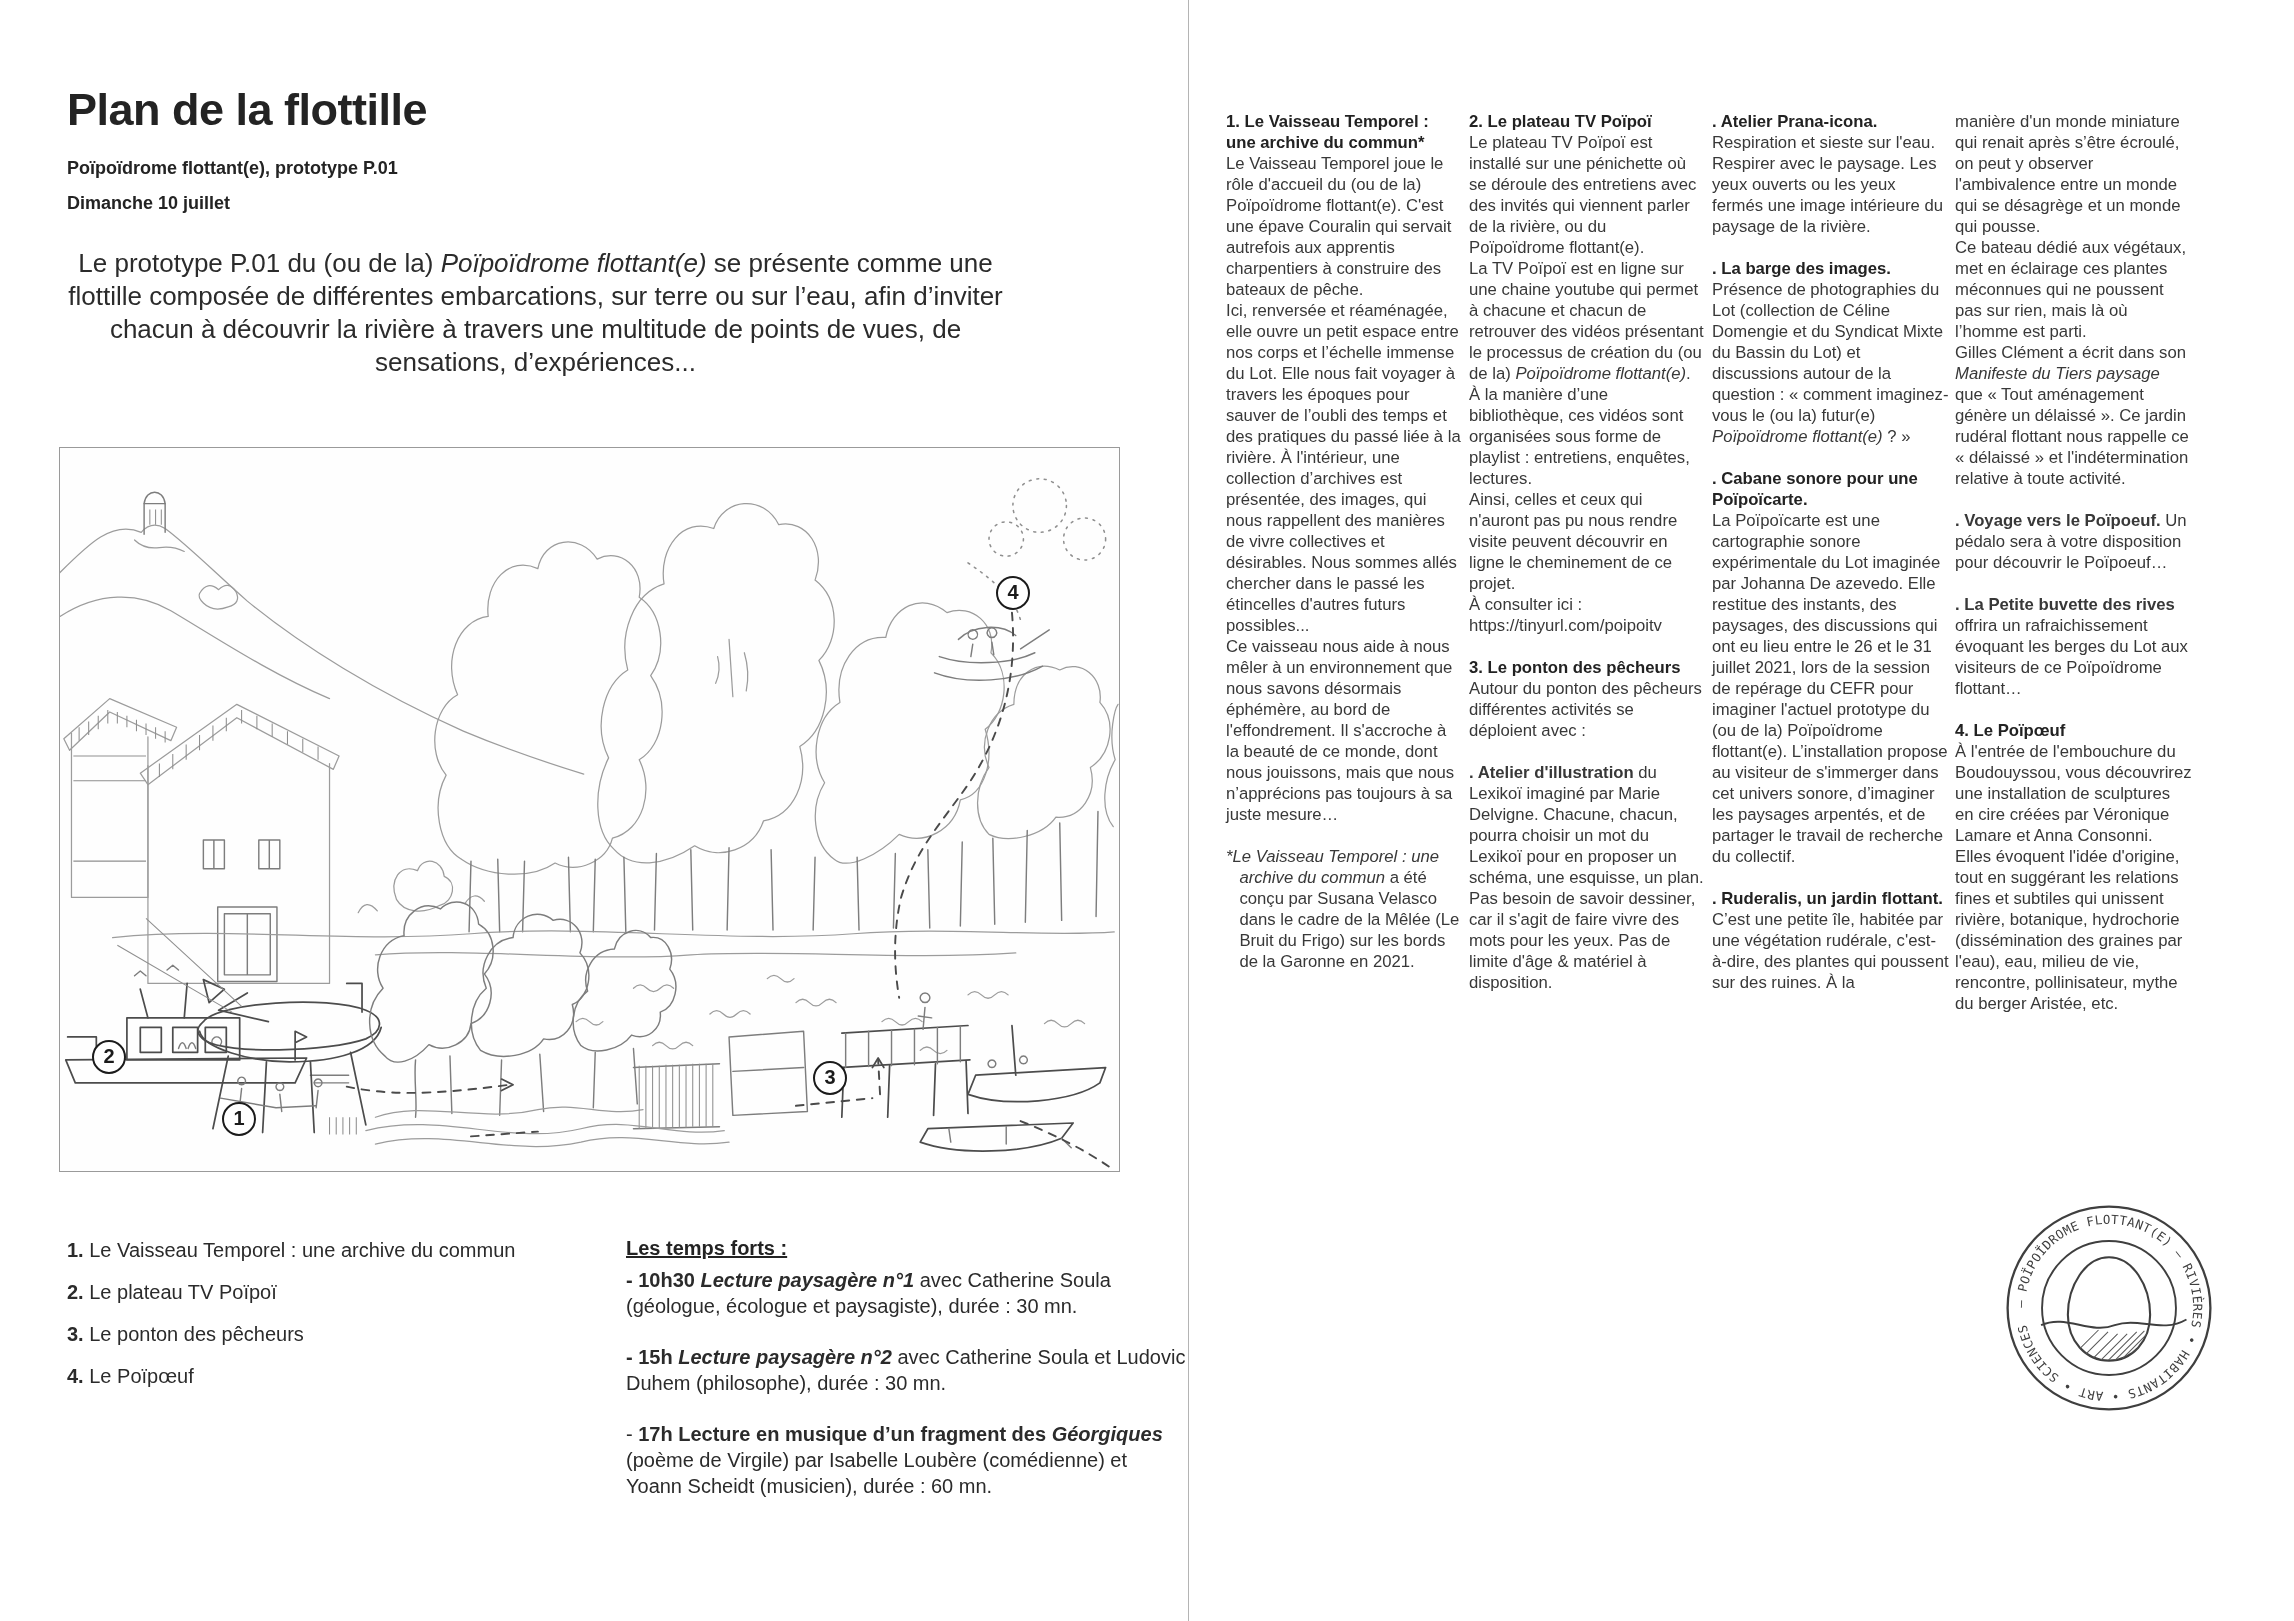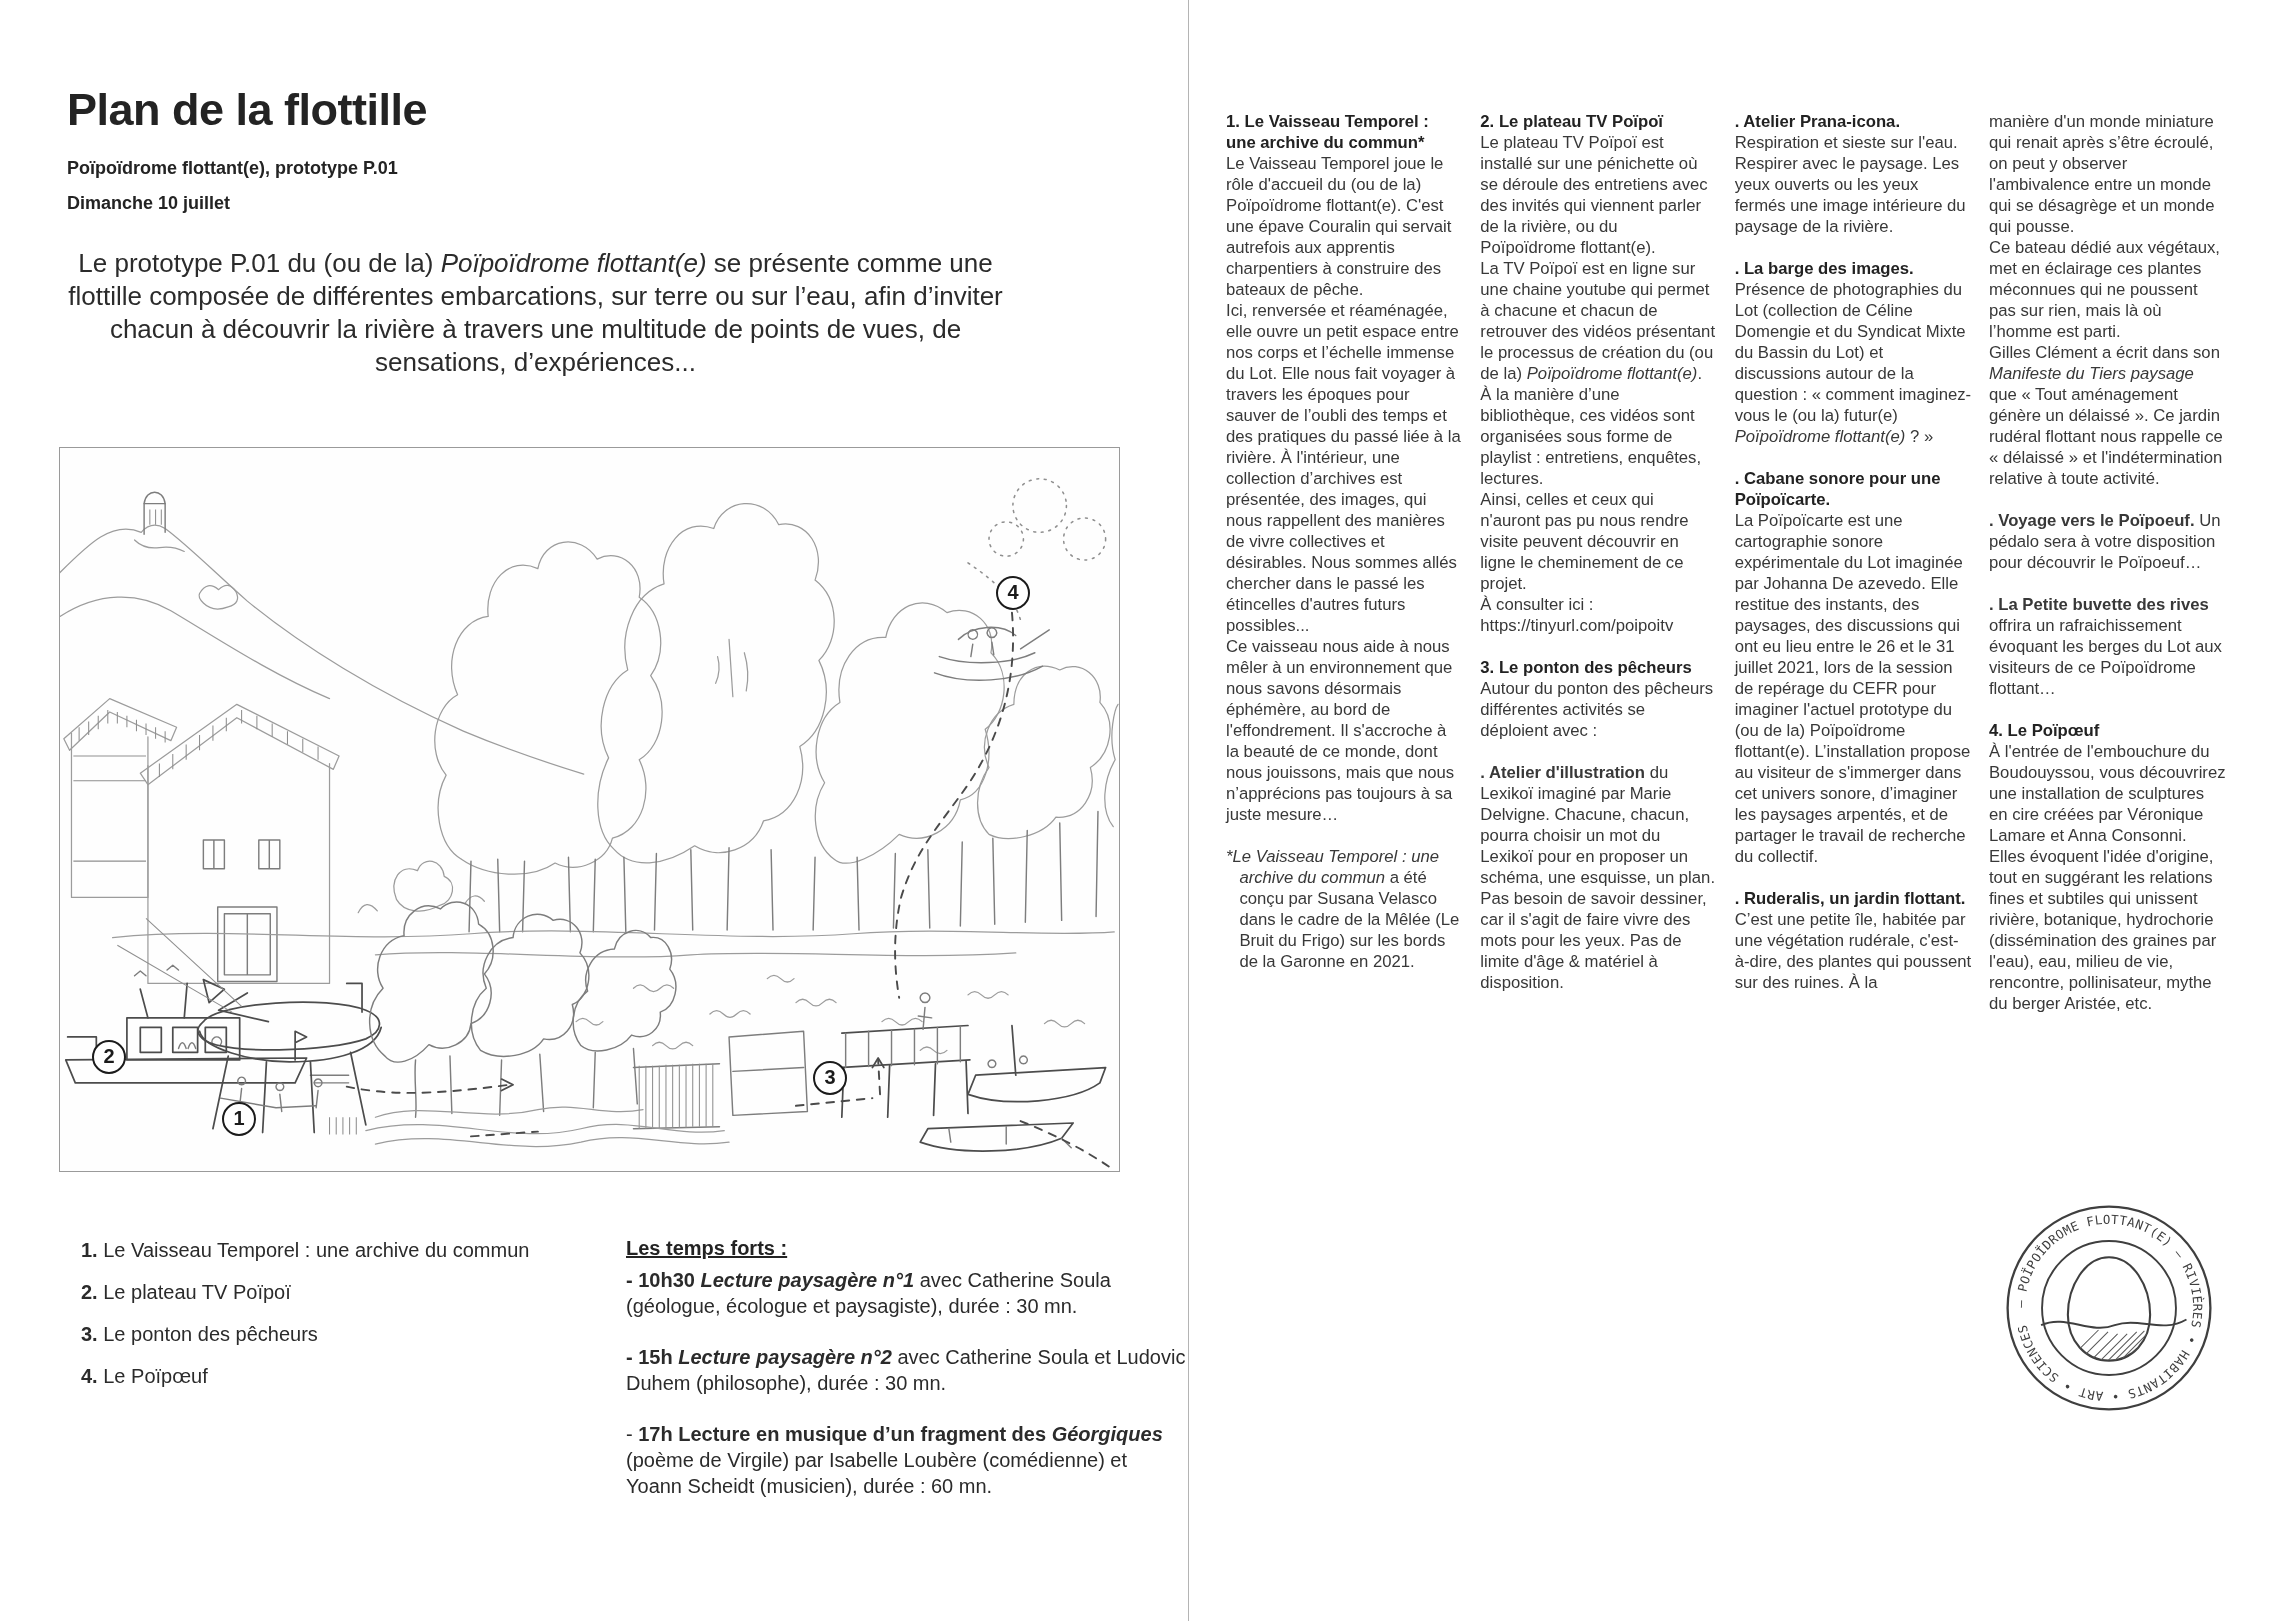--- a/index.html
+++ b/index.html
@@ -8,28 +8,28 @@
   .abs{position:absolute;}
   
   .doc-title{left:67px;top:84px;font-size:45px;font-weight:700;color:#232323;letter-spacing:-0.5px;}
   .doc-sub{left:67px;top:151px;font-size:18px;font-weight:700;color:#232323;line-height:35px;}
   .intro{left:67px;top:247px;width:937px;font-size:26px;line-height:33px;color:#2b2b2b;text-align:center;}
   .map-frame{left:59px;top:447px;width:1059px;height:723px;border:1px solid #9a9a9a;background:#fefefe;}
   .map-frame svg{position:absolute;left:0;top:0;}
   .map-marker{position:absolute;width:34px;height:34px;border:2.9px solid #1b1b1b;border-radius:50%;
       background:#fff;color:#1b1b1b;font-weight:700;font-size:20px;line-height:29px;text-align:center;
       transform:translate(-50%,-50%);box-sizing:border-box;}
-  .legend{left:81px;top:1239px;width:535px;font-size:20px;color:#2b2b2b;}
+  .legend{left:67px;top:1239px;width:535px;font-size:20px;color:#2b2b2b;}
   .legend-item{margin-bottom:19px;line-height:23px;}
   .schedule{left:626px;top:1235px;width:562px;font-size:20px;line-height:26px;color:#2b2b2b;}
   .sched-head{font-weight:700;text-decoration:underline;margin:0 0 5.7px 0;color:#232323;}
   .sched-item{margin:0 0 25px 0;}
   
   .divider{left:1188px;top:0;width:1px;height:1621px;background:#b4b4b4;}
-  .columns{left:1226px;top:111px;width:1000px;display:flex;gap:6px;justify-content:space-between;}
+  .columns{left:1226px;top:111px;width:1000px;display:flex;gap:6px;}
   .col{width:237px;flex:0 0 237px;font-size:16.7px;line-height:21px;color:#383838;}
   .blk{margin:0;}
   .gap{margin-top:21px;}
   .head{color:#222;}
   .fnote{padding-left:13.4px;text-indent:-13.4px;}
   .b{font-weight:700;}
   .i{font-style:italic;}
   .bi{font-weight:700;font-style:italic;}
   .n{}
   

